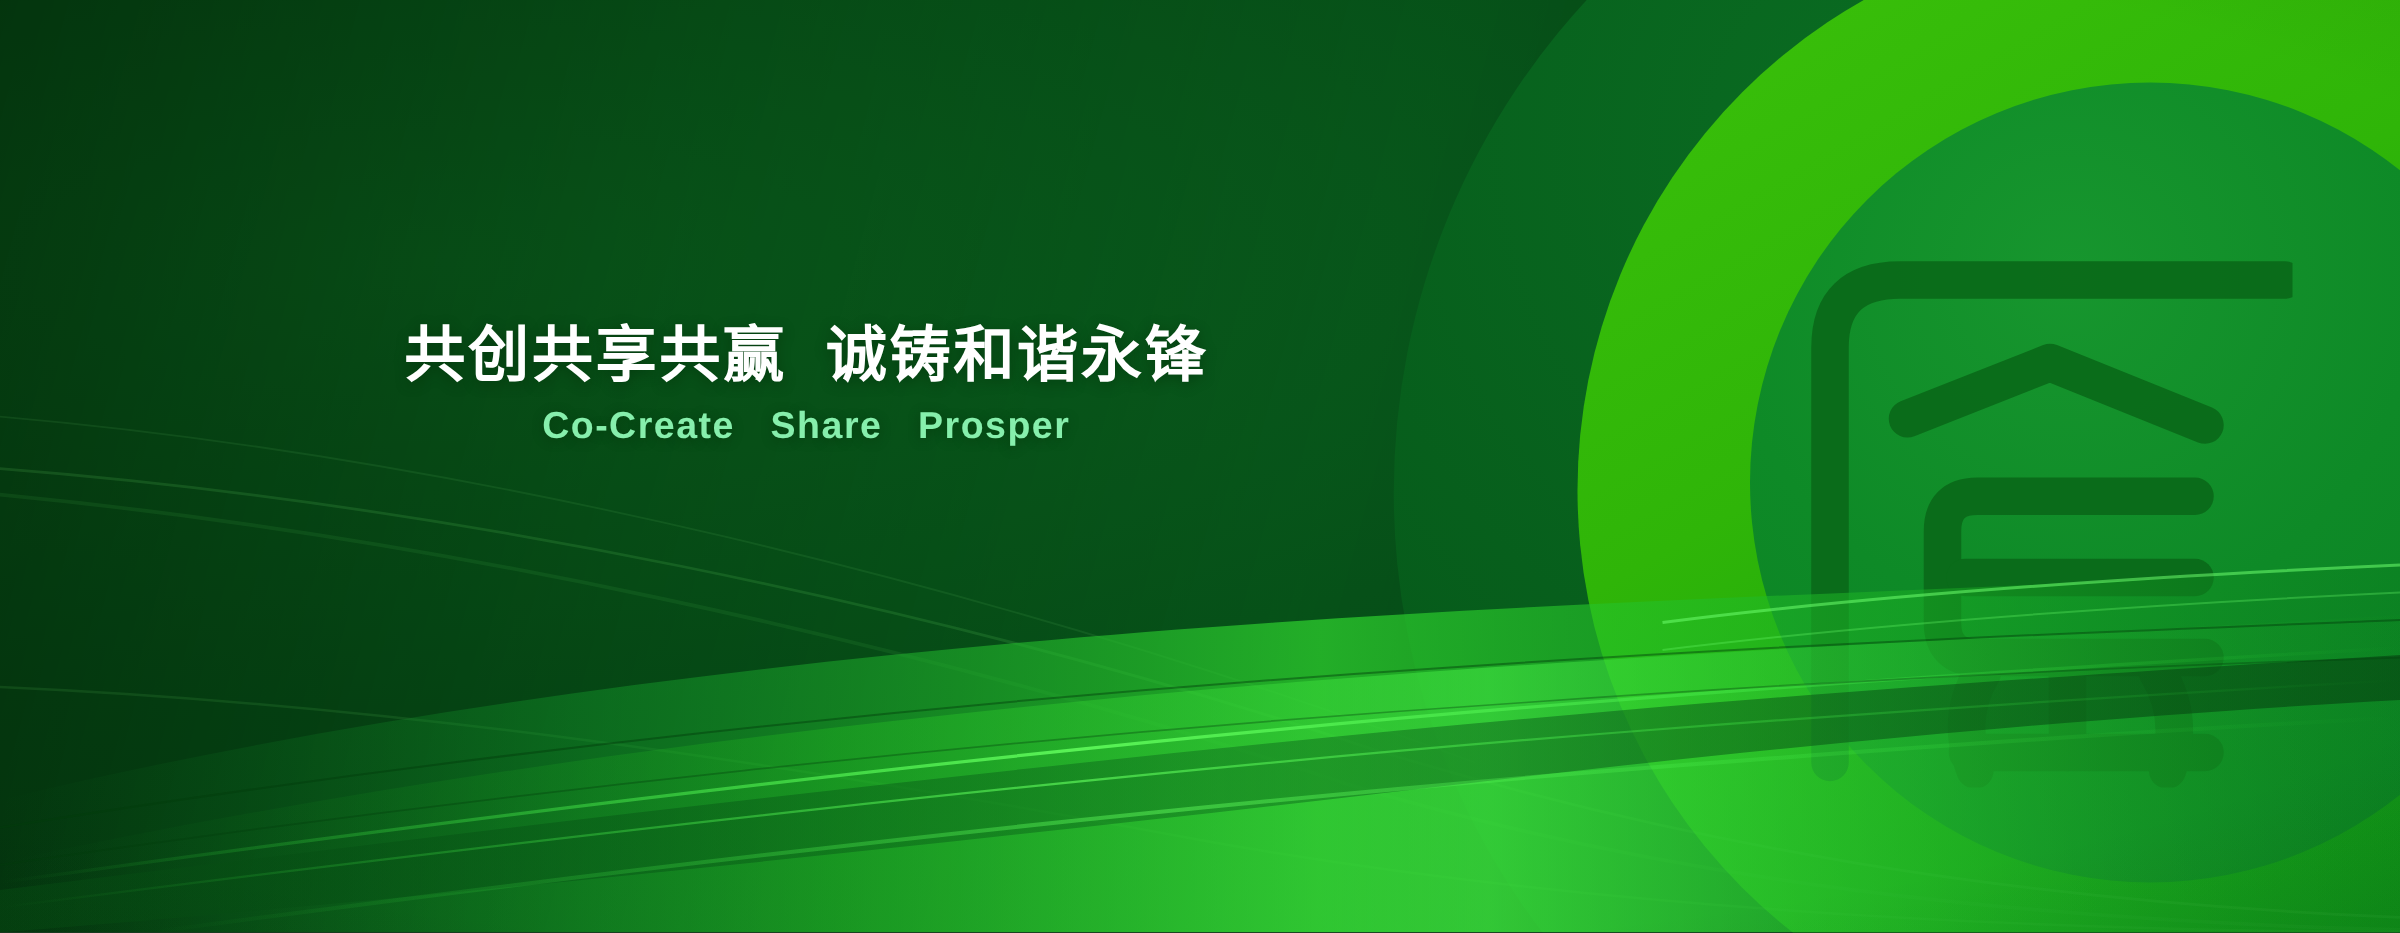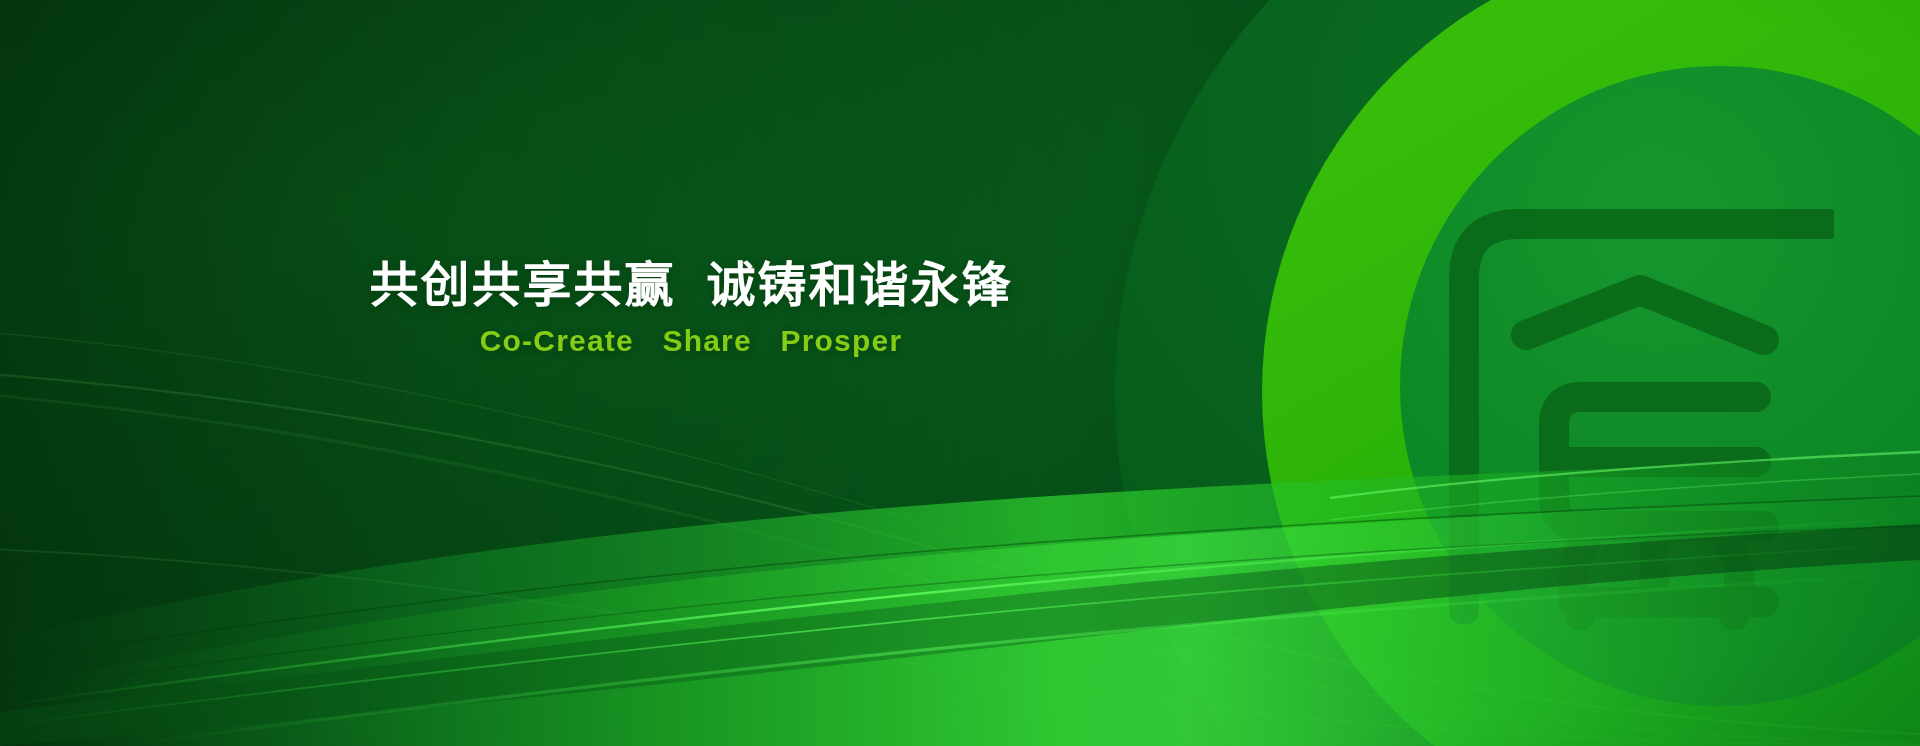--- a/index.html
+++ b/index.html
@@ -91,36 +91,35 @@
   .streaks svg { display: block; width: 100%; height: 100%; }
 
   
   .copy {
     position: absolute;
     left: 0;
     top: 258px;
     width: 1290px;
     text-align: center;
     z-index: 40;
-    margin-left: 46px;
   }
   .headline {
     font-size: 49px;
     line-height: 1.12;
     font-weight: 700;
     color: #ffffff;
     letter-spacing: 2px;
     text-shadow: 0 2px 10px rgba(0,40,6,0.45);
     white-space: pre;
   }
   .subline {
     margin-top: 11px;
     font-size: 30px;
     font-weight: 700;
-    color: #84cc16;
+    color: #86efac;
     letter-spacing: 1.2px;
     text-shadow: 0 2px 9px rgba(0,40,6,0.4);
     white-space: pre;
   }
 
   
   .vignette {
     position: absolute;
     inset: 0;
     pointer-events: none;

